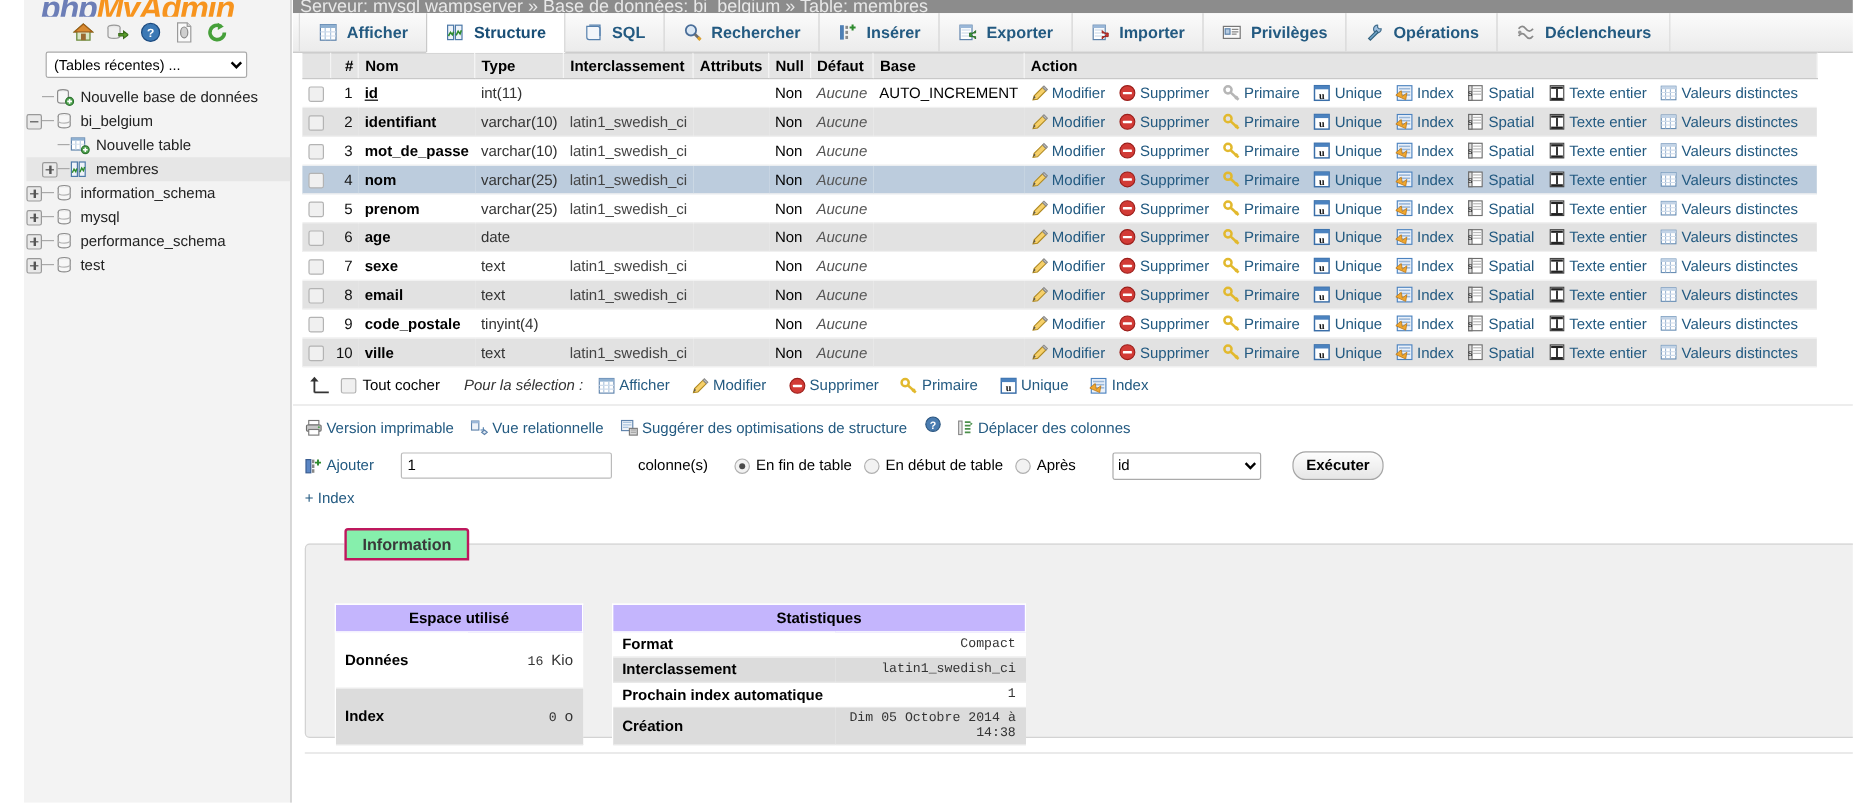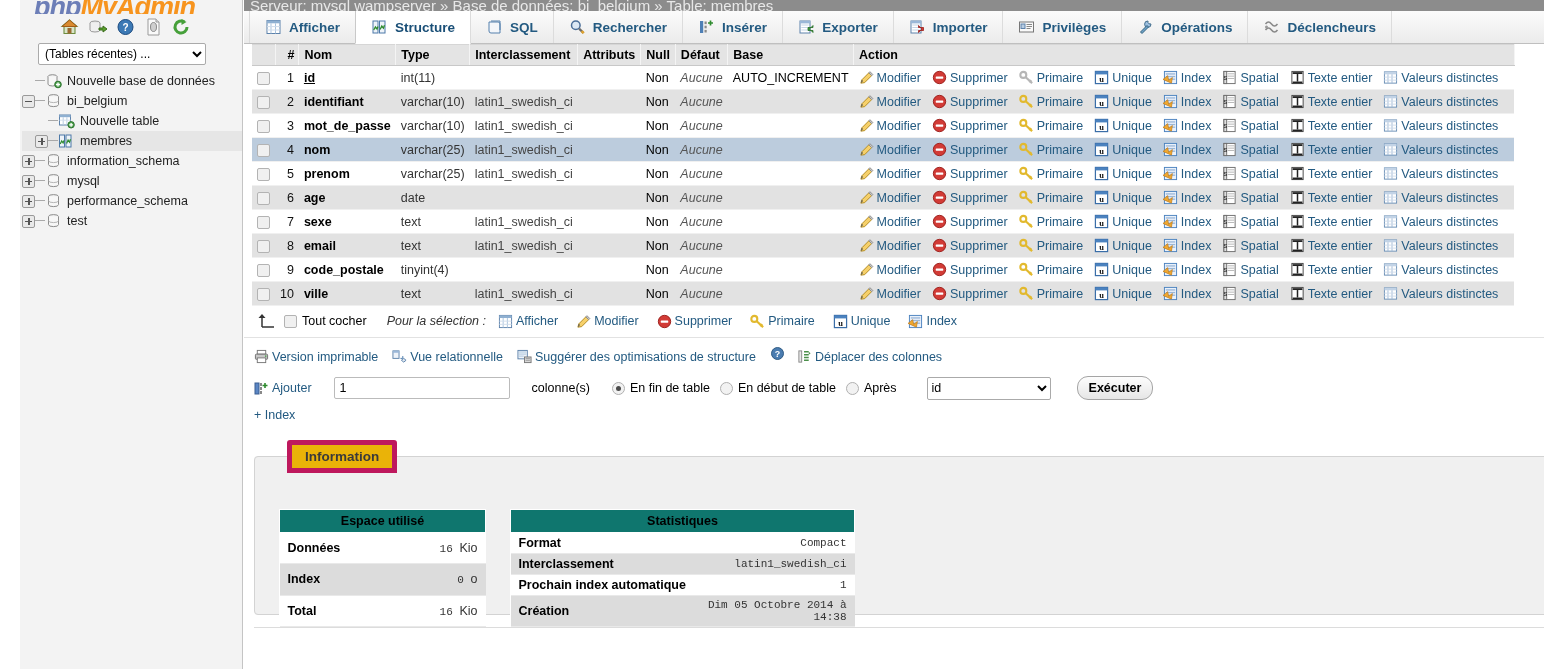--- a/index.html
+++ b/index.html
@@ -221,34 +221,34 @@
   
   #infofs {
     margin: 18px 10px 0 10px;
     border:1px solid #d3d3d3; border-radius:4px;
     background:#f0f0f0;
     padding: 14px 20px 20px 24px;
     position: relative;
     height: 175px;
   }
   #infofs legend {
-    background:#eab308; border:5px solid #be185d;
+    background:#86efac; border:2px solid #be185d;
     border-radius:3px 3px 0 0;
     padding: 4px 13px 4px 13px;
     font-size:13.5px; font-weight:bold; color:#3a3a3a;
     margin-left: 8px;
   }
   .tabs-row { display:flex; gap:24px; padding-top:22px; }
   table.info {
     border-collapse: collapse;
     font-size:12.5px;
     background:#fff;
   }
   table.info th.cap {
-    background:#0f766e; text-align:center; font-weight:bold;
+    background:#c4b5fd; text-align:center; font-weight:bold;
     padding:4px 10px; border:1px solid #fff; height:21px;
   }
   table.info td {
     padding:3px 8px; height:21px; border-bottom:1px solid #e9e9e9;
   }
   table.info td.k { font-weight:bold; background:#fff; }
   table.info tr.alt td { background:#dcdcdc; }
   table.info td.v {
     text-align:right; font-family:"Liberation Mono", monospace;
     font-size:11px; color:#333;
@@ -1528,24 +1528,20 @@
           </thead>
           <tbody id="space-body">
               <tr>
                 <td class="k">Données</td>
                 <td class="v unitsplit"><span class="num">16</span> <span class="unit">Kio</span></td>
               </tr>
               <tr class="alt">
                 <td class="k">Index</td>
                 <td class="v unitsplit"><span class="num">0</span> <span class="unit">o</span></td>
               </tr>
-              <tr>
-                <td class="k">Total</td>
-                <td class="v unitsplit"><span class="num">16</span> <span class="unit">Kio</span></td>
-              </tr>
             </tbody>
         </table>
 
         <table class="info" id="stats-table">
           <thead>
             <tr>
                 <th class="cap" colspan="2">Statistiques</th>
               </tr>
           </thead>
           <tbody id="stats-body">

